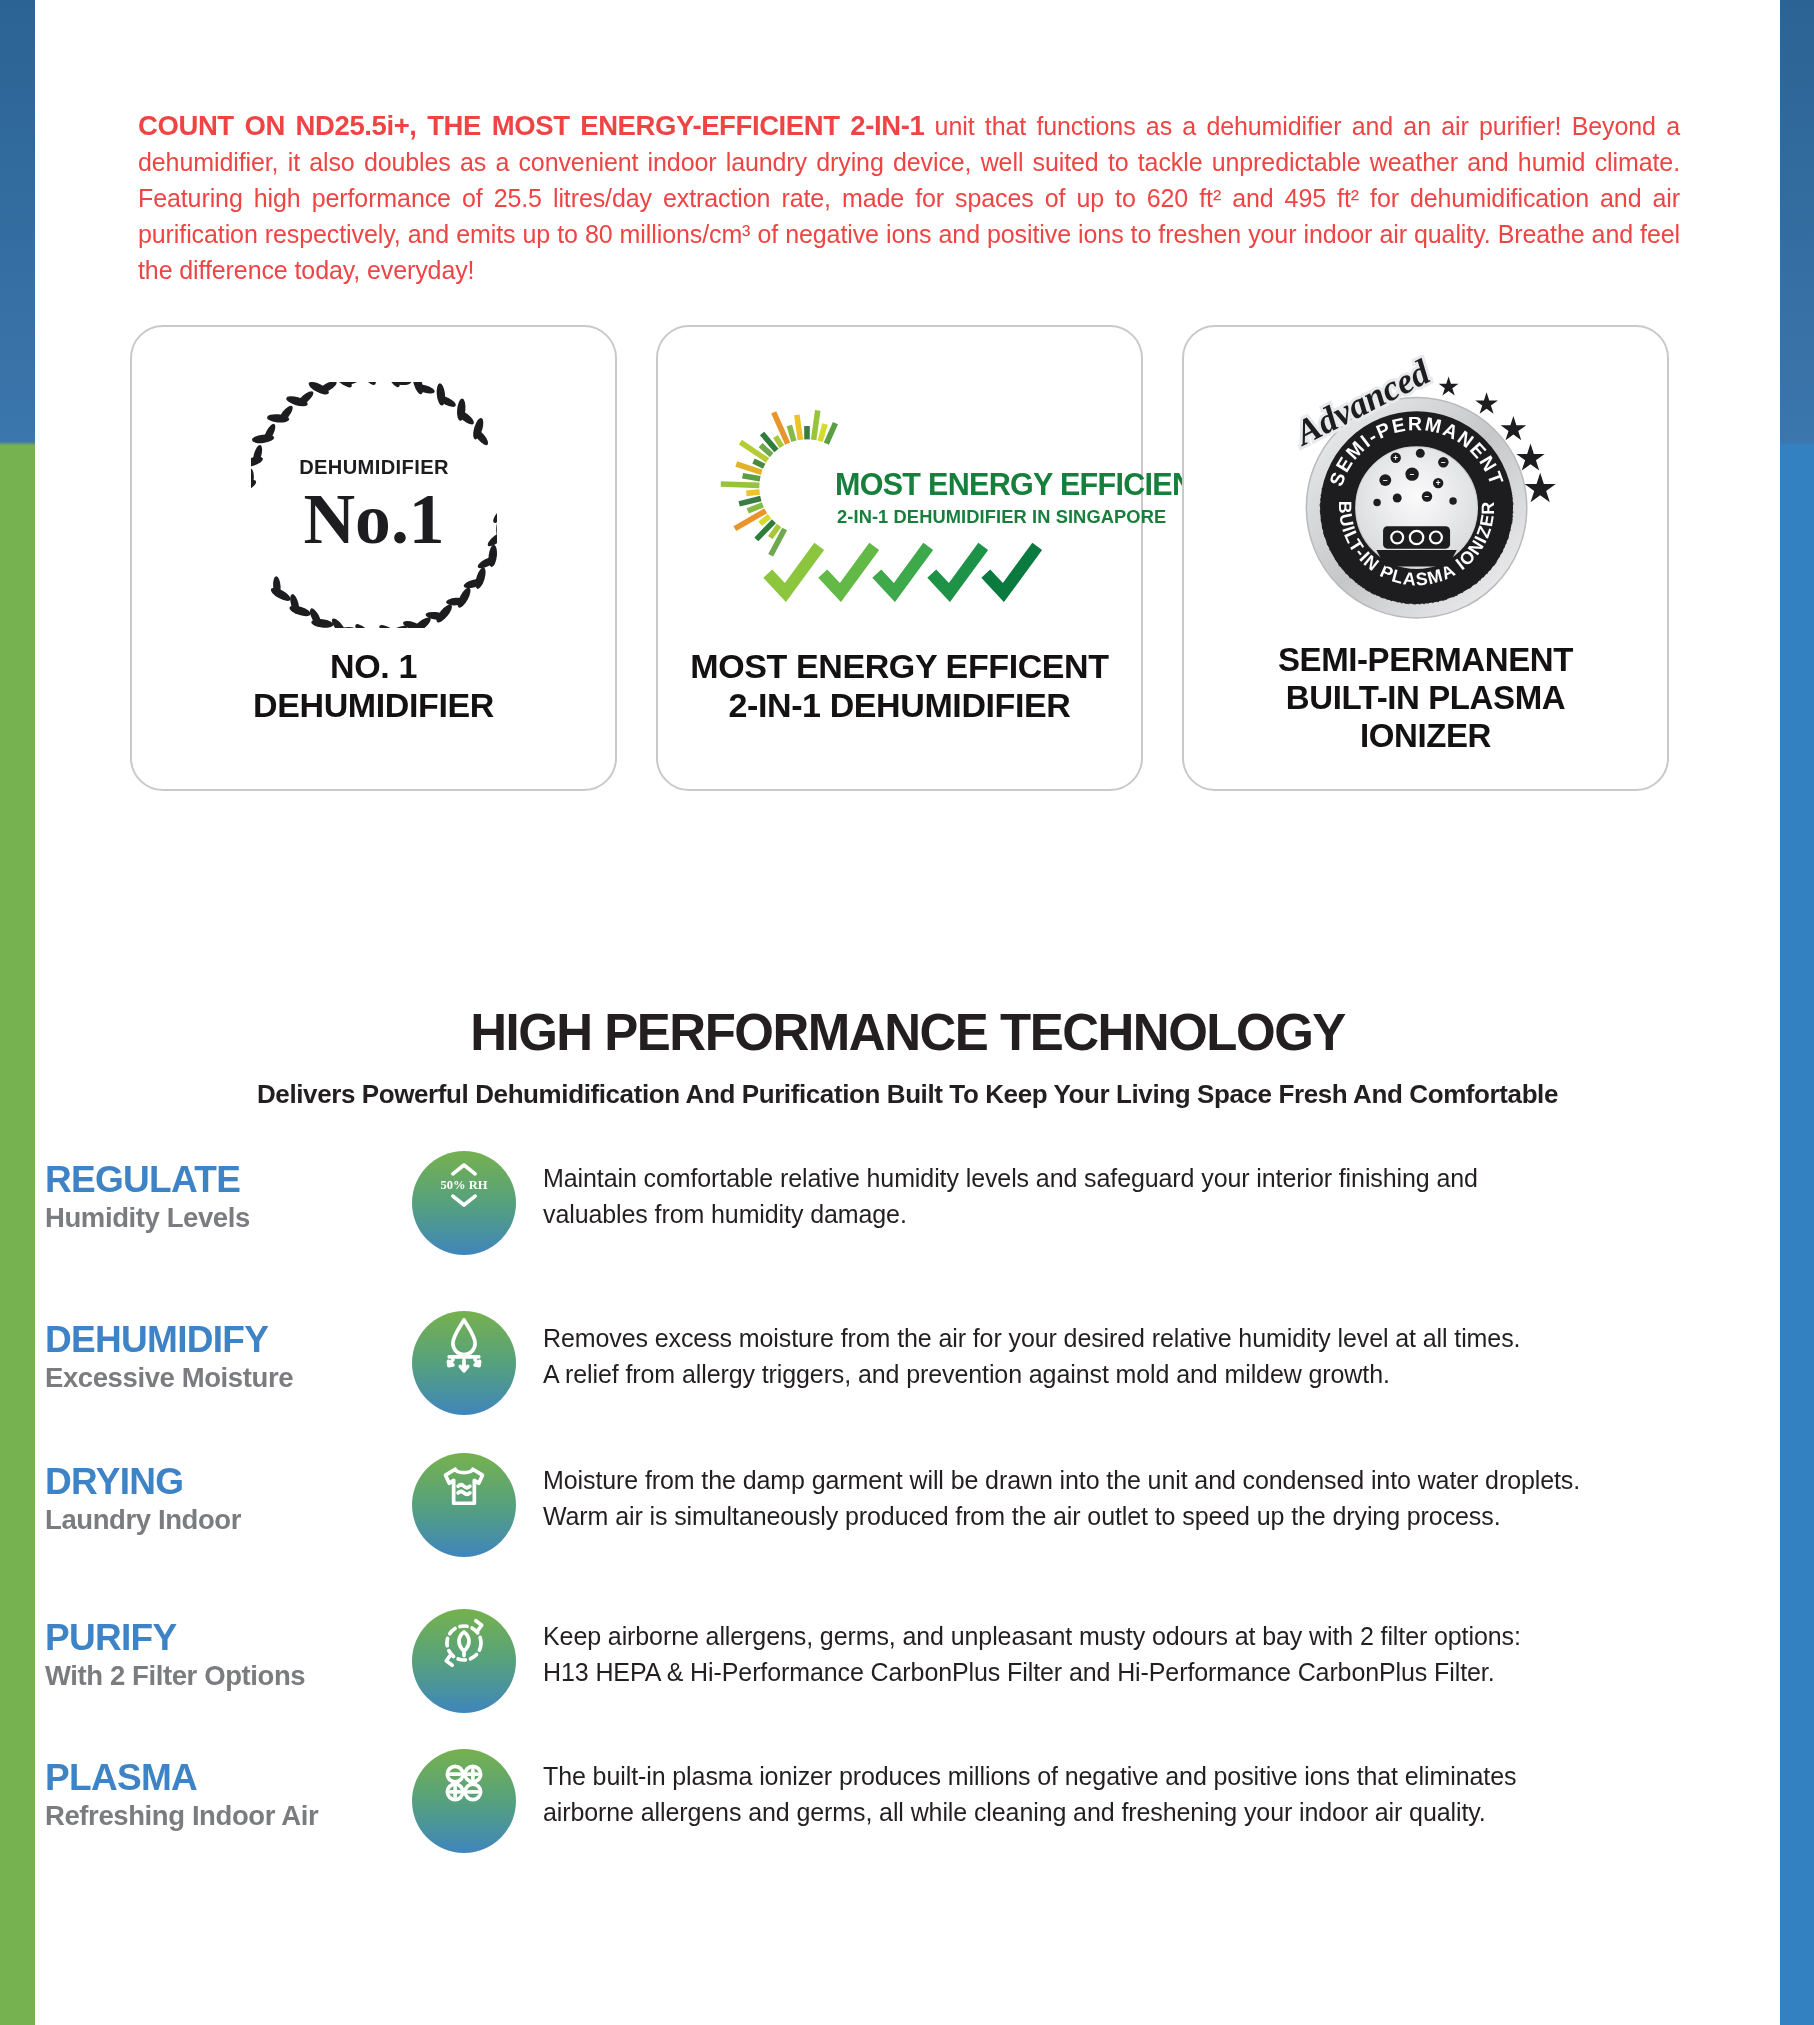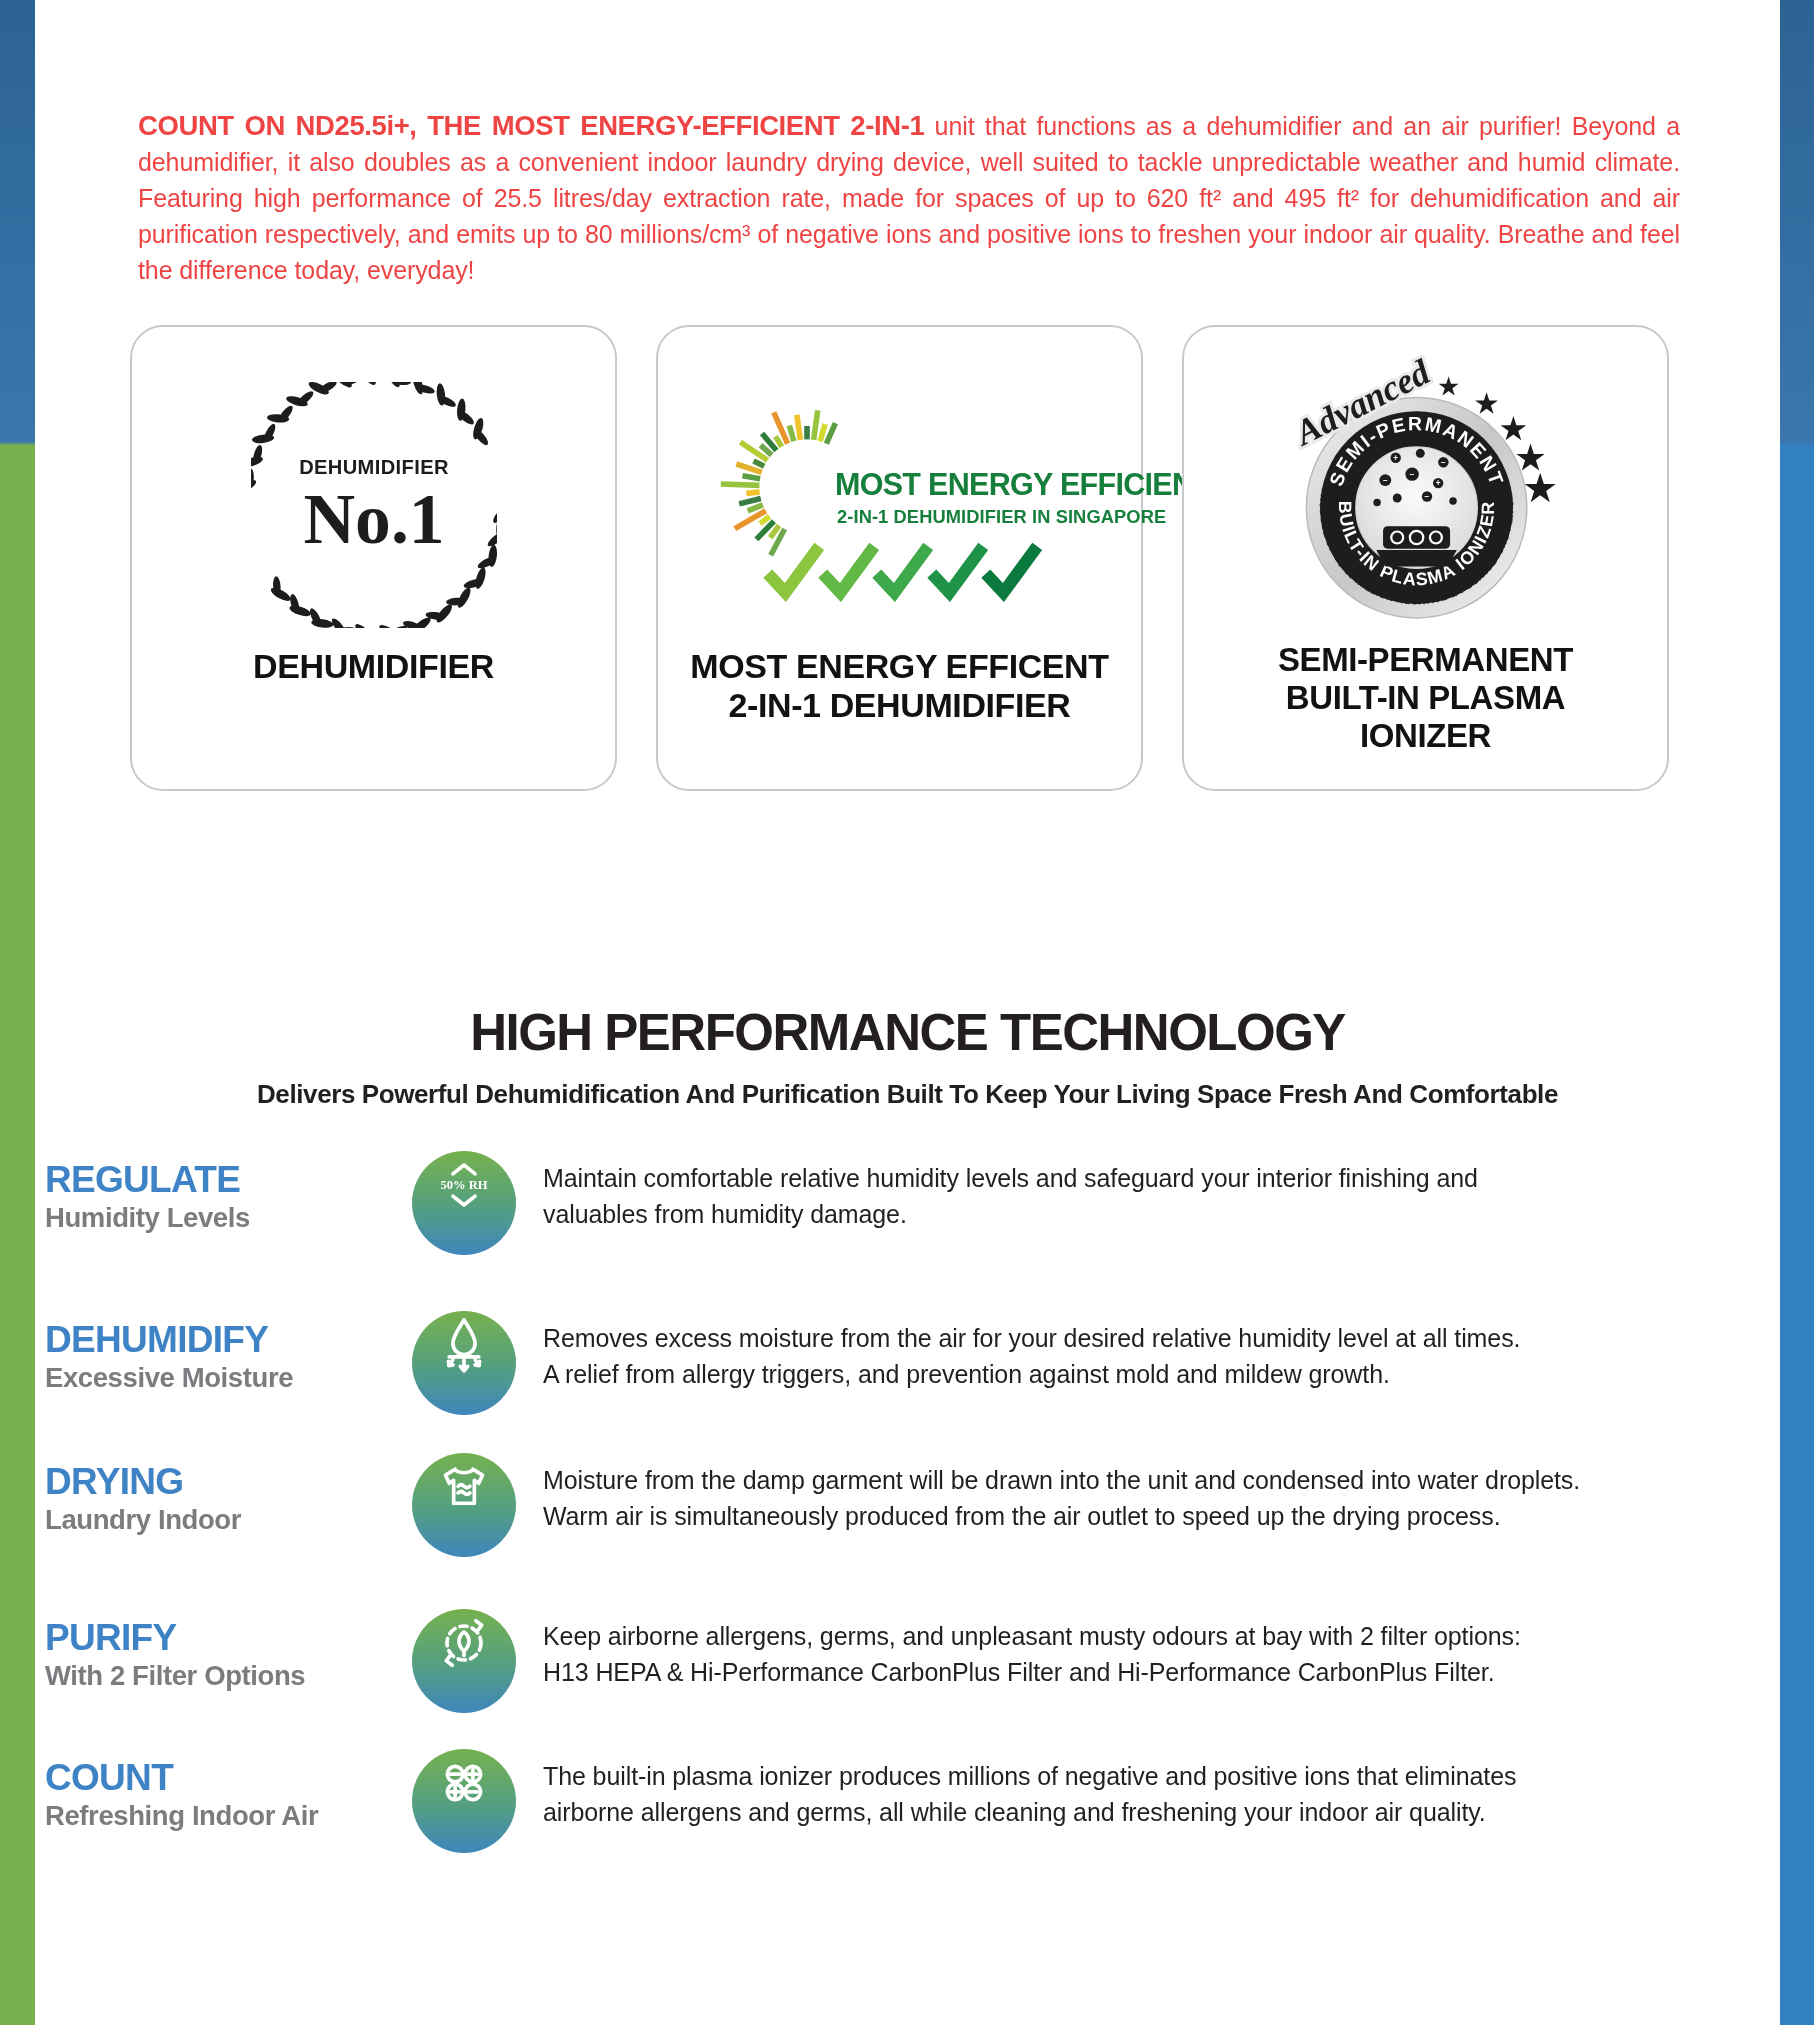--- a/index.html
+++ b/index.html
@@ -123,20 +123,21 @@
               <ellipse rx="15" ry="5.5" transform="rotate(-240.3 165 165) translate(112 0) rotate(-35)"></ellipse>
               <ellipse rx="13.5" ry="5" transform="rotate(-240.3 165 165) translate(124 0) rotate(22)"></ellipse>
               <ellipse rx="15" ry="5.5" transform="rotate(-251.60000000000002 165 165) translate(112 0) rotate(-35)"></ellipse>
               <ellipse rx="13.5" ry="5" transform="rotate(-251.60000000000002 165 165) translate(124 0) rotate(22)"></ellipse>
             </g>
           <text class="wr-title" x="165" y="124">DEHUMIDIFIER</text>
           <text class="wr-rank" x="165" y="216">No.1</text>
         </svg>
       </div>
       <div class="caption">
+        <div>NO. 1</div>
         <div>DEHUMIDIFIER</div>
       </div>
     </div>
 
     <div class="card">
       <div class="art">
         <div class="melogo">
           <svg class="rays-svg" viewBox="0 0 320 320">
             <g id="rays">
                 <line x1="129.95381998170302" y1="216.50864594297133" x2="111.17495747026739" y2="251.82654965732843" stroke="#6FA84F" stroke-width="7.5"></line>
@@ -334,21 +335,21 @@
       </svg>
     </div>
     <div class="feat-desc">
       <div>Keep airborne allergens, germs, and unpleasant musty odours at bay with 2 filter options:</div>
       <div>H13 HEPA &amp; Hi-Performance CarbonPlus Filter and Hi-Performance CarbonPlus Filter.</div>
     </div>
   </div>
 
   <div class="feat" style="top:1742px">
     <div class="feat-label">
-      <div class="feat-title">COUNT</div>
+      <div class="feat-title">PLASMA</div>
       <div class="feat-sub">Refreshing Indoor Air</div>
     </div>
     <div class="feat-icon">
       <svg viewBox="0 0 92 92">
         <circle class="icon-stroke" cx="34" cy="34" r="10.5" stroke-width="4.5"></circle>
         <circle class="icon-stroke" cx="58" cy="34" r="10.5" stroke-width="4.5"></circle>
         <circle class="icon-stroke" cx="34" cy="58" r="10.5" stroke-width="4.5"></circle>
         <circle class="icon-stroke" cx="58" cy="58" r="10.5" stroke-width="4.5"></circle>
         <path class="icon-stroke" stroke-width="4.5" d="M28 34 H40"></path>
         <path class="icon-stroke" stroke-width="4.5" d="M52 34 H64 M58 28 V40"></path>

